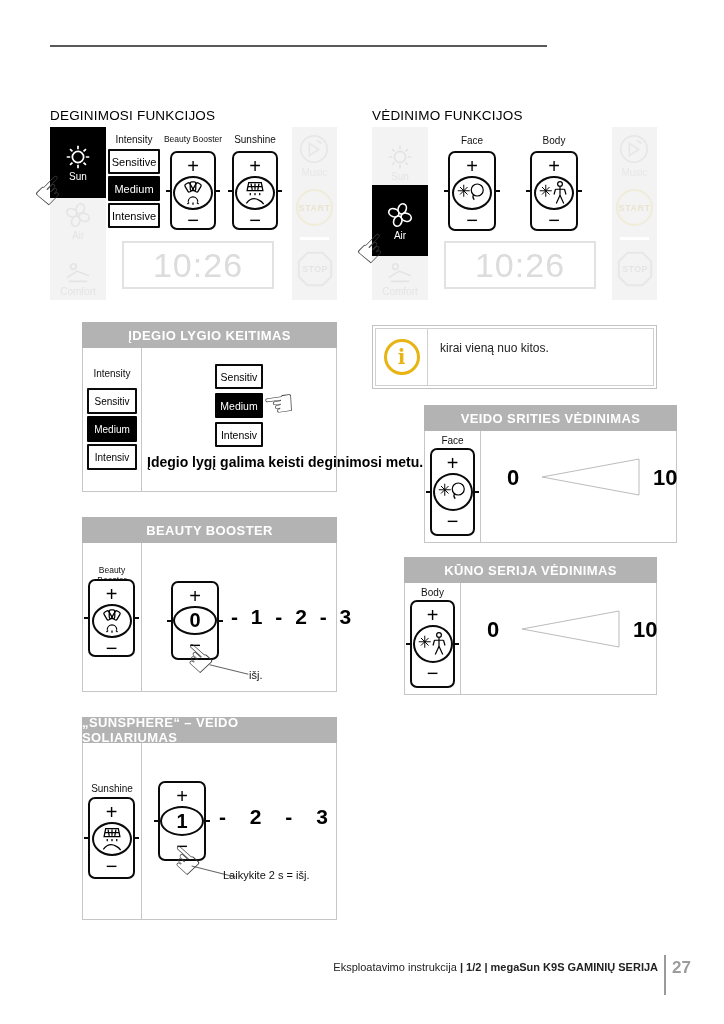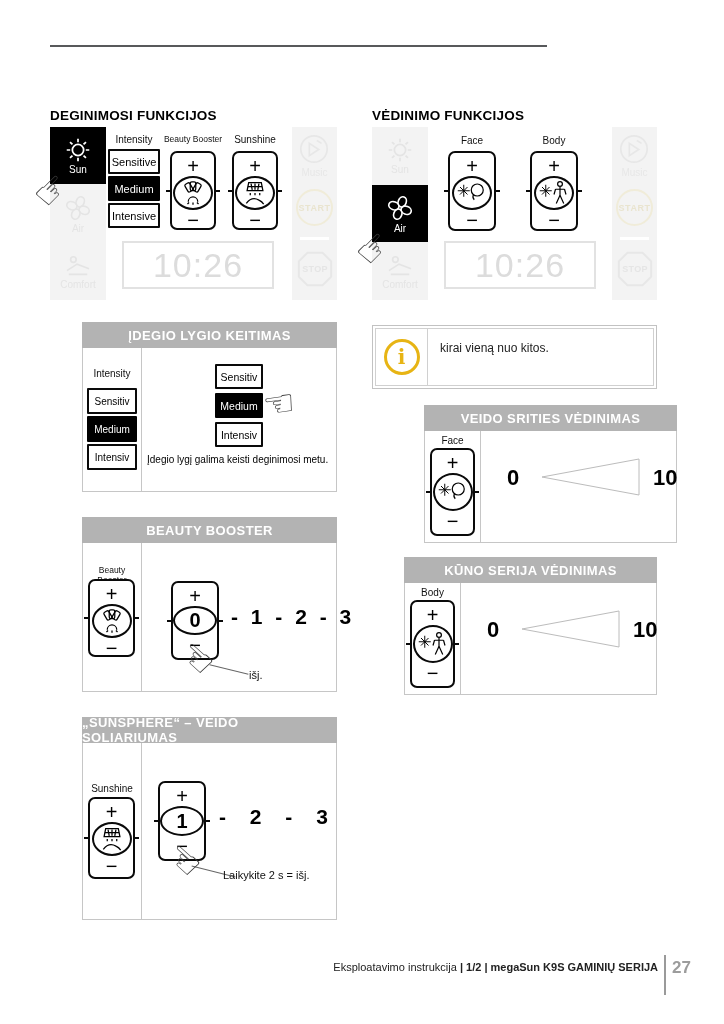--- a/index.html
+++ b/index.html
@@ -10,26 +10,26 @@
     margin:0 auto; overflow:hidden;
   }
   .abs { position:absolute; }
 
   
   .rule { position:absolute; left:50px; top:45px; width:497px; height:2px; background:#58595b; }
   .logo { position:absolute; left:546px; top:18px; font-size:31px; font-weight:bold; color:#57585a; letter-spacing:-0.5px; }
   .logo .accent { color:#f5b30d; }
   .logo sup { font-size:9px; vertical-align:18px; color:#57585a; }
 
-  .col-heading { position:absolute; top:108px; font-size:13.5px; font-weight:bold; letter-spacing:.2px; }
+  .col-heading { position:absolute; top:108px; font-size:13.5px; font-weight:normal; letter-spacing:.2px; }
 
   
   .panel { position:absolute; top:127px; width:287px; height:173px; }
   .strip { position:absolute; top:0; height:173px; background:#f3f3f3; }
-  .cell { position:absolute; left:0; width:56px; height:57px; display:flex; flex-direction:column; align-items:center; justify-content:center; gap:1px; color:#e4e4e4; }
+  .cell { position:absolute; left:0; width:56px; height:71px; display:flex; flex-direction:column; align-items:center; justify-content:center; gap:1px; color:#e4e4e4; }
   .cell .cell-label { font-size:10px; color:#e4e4e4; }
   .cell.active { background:#000; color:#fff; }
   .cell.active .cell-label { color:#fff; }
   .rstrip-inner { position:relative; width:45px; height:173px; color:#e7e7e7; }
   .music-wrap { position:absolute; left:6px; top:6px; }
   .music-label { position:absolute; left:0; width:45px; top:40px; text-align:center; font-size:10px; color:#e7e7e7; }
   .start-ring { position:absolute; left:4px; top:62px; width:37px; height:37px; border:2px solid #f0ecd9; border-radius:50%; display:flex; align-items:center; justify-content:center; }
   .start-ring span { font-size:9px; font-weight:bold; color:#e9e4cf; letter-spacing:.5px; }
   .strip-div { position:absolute; left:8px; top:110px; width:29px; height:3px; background:#fff; }
   .stop-wrap { position:absolute; left:3px; top:122px; width:40px; height:40px; }
@@ -61,21 +61,21 @@
   .sec { position:absolute; width:287px;padding-left:32px; }
   .sec-h { height:26px; background:#b3b3b3; color:#fff; font-weight:bold; font-size:13px;
     display:flex; align-items:center; justify-content:center; letter-spacing:.4px; }
   .sec-b { position:relative; background:#fff; border:1px solid #c6c6c6; border-top:none; }
   .sec-side-line { position:absolute; top:0; bottom:0; width:1px; background:#c6c6c6; }
   .side-label { position:absolute; text-align:center; color:#111; }
 
   .levels { position:absolute; font-size:21px; font-weight:bold; white-space:nowrap; }
   .note { position:absolute; font-size:11px; color:#111; white-space:nowrap; }
   .callout { position:absolute; height:1px; background:#666; }
-  .caption { position:absolute; font-size:10px; white-space:nowrap; }
+  .caption { position:absolute; font-size:14px; white-space:nowrap;font-weight:bold; }
 
   
   .infobox { position:absolute; left:372px; top:325px; width:285px; height:64px; border:1px solid #c2c2c2; padding:2px; background:#fff; }
   .infobox-inner { display:flex; height:100%; border:1px solid #d0d0d0; }
   .info-cell { width:52px; display:flex; align-items:center; justify-content:center; border-right:1px solid #d0d0d0; }
   .info-circle { width:36px; height:36px; border:3px solid #e7b414; border-radius:50%; display:flex; align-items:center; justify-content:center; }
   .info-circle span { font-family:"DejaVu Serif",serif; font-weight:bold; font-size:20px; color:#e7b414; }
   .info-text { flex:1; padding:10px 10px 0 12px; font-size:12px; line-height:19px; color:#222; }
 
   

